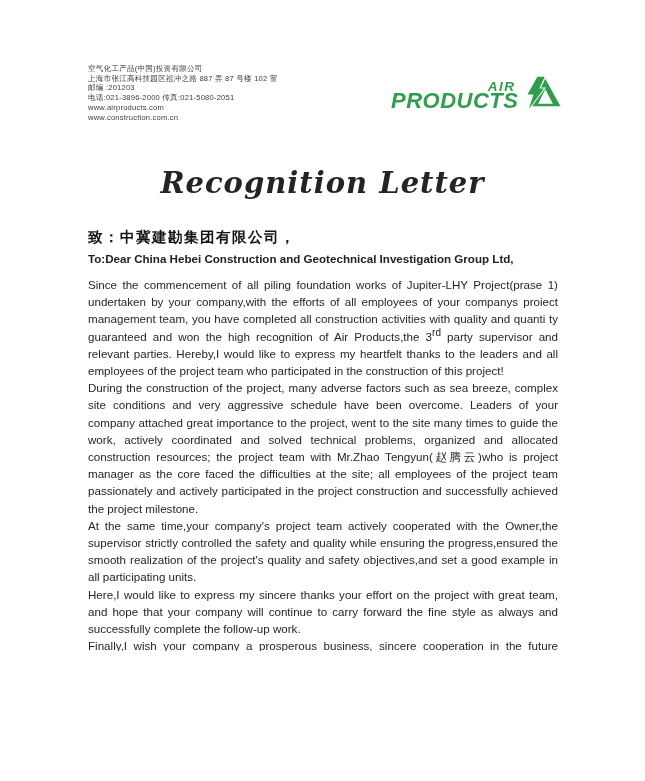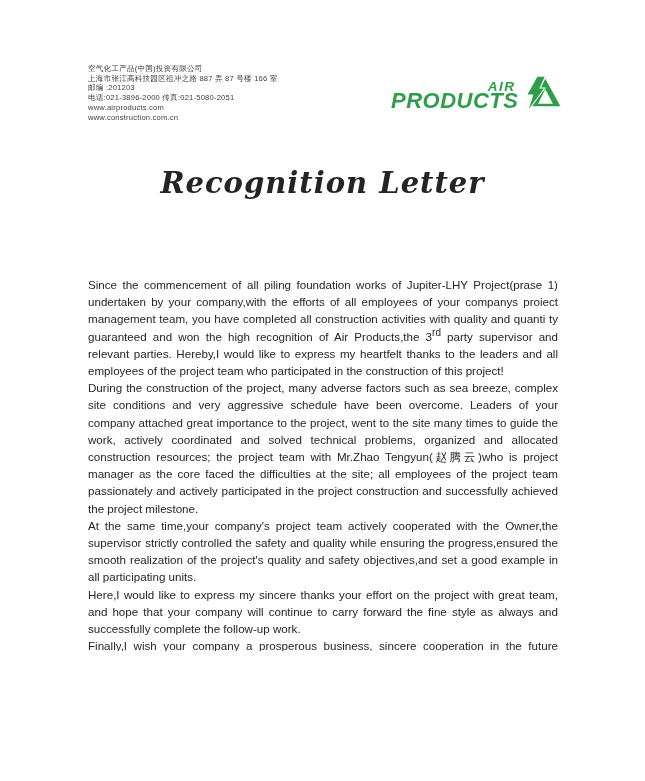--- a/index.html
+++ b/index.html
@@ -114,41 +114,45 @@
     color: #1a1a1a;
   }
 </style>
 </head>
 <body>
 
 <div class="page">
 
   <div class="letterhead-info">
     <div class="lh-line">空气化工产品(中国)投资有限公司</div>
-    <div class="lh-line">上海市张江高科技园区祖冲之路 887 弄 87 号楼 166 室</div>
+    <div class="lh-line">上海市张江高科技园区祖冲之路 887 弄 87 号楼 102 室</div>
     <div class="lh-line">邮编 :201203</div>
     <div class="lh-line">电话:021-3896-2000    传真:021-5080-2051</div>
     <div class="lh-line">www.airproducts.com</div>
     <div class="lh-line">www.construction.com.cn</div>
   </div>
 
   <div class="logo">
     <div class="logo-text">
       <div class="logo-air">AIR</div>
       <div class="logo-products">PRODUCTS</div>
     </div>
     <svg class="logo-emblem" width="40" height="33" viewBox="0 0 120 100">
       <polygon points="70,8 116,92 28,92" fill="#2f9e4b"></polygon>
       <polygon points="70,40 93,84 48,84" fill="#ffffff"></polygon>
       <polygon points="46,2 68,2 52,38 66,38 20,100 34,56 16,56" fill="#2f9e4b" stroke="#ffffff" stroke-width="6" paint-order="stroke"></polygon>
     </svg>
   </div>
 
   <div class="letter-title">Recognition Letter</div>
 
+  <div class="addressee">
+    <div class="addressee-cn">致：中冀建勘集团有限公司，</div>
+    <div class="addressee-en">To:Dear China Hebei Construction and Geotechnical Investigation Group Ltd,</div>
+  </div>
 
   <div class="letter-body">
     <p><span>Since the commencement of all piling foundation works of Jupiter-LHY Project(prase 1) undertaken by your company,with the efforts of all employees of your companys proiect management team, you have completed all construction activities with quality and quanti ty guaranteed and won the high recognition of Air Products,the 3</span><sup>rd</sup><span> party supervisor and relevant parties. Hereby,I would like to express my heartfelt thanks to the leaders and all employees of the project team who participated in the construction of this project!</span></p>
     <p>During the construction of the project, many adverse factors such as sea breeze, complex site conditions and very aggressive schedule have been overcome. Leaders of your company attached great importance to the project, went to the site many times to guide the work, actively coordinated and solved technical problems, organized and allocated construction resources; the project team with Mr.Zhao Tengyun(赵腾云)who is project manager as the core faced the difficulties at the site; all employees of the project team passionately and actively participated in the project construction and successfully achieved the project milestone.</p>
     <p>At the same time,your company's project team actively cooperated with the Owner,the supervisor strictly controlled the safety and quality while ensuring the progress,ensured the smooth realization of the project's quality and safety objectives,and set a good example in all participating units.</p>
     <p>Here,I would like to express my sincere thanks your effort on the project with great team, and hope that your company will continue to carry forward the fine style as always and successfully complete the follow-up work.</p>
     <p>Finally,I wish your company a prosperous business, sincere cooperation in the future engineering construction.and create mutual big success!</p>
     <p class="closing">Best Regards</p>
   </div>
 

